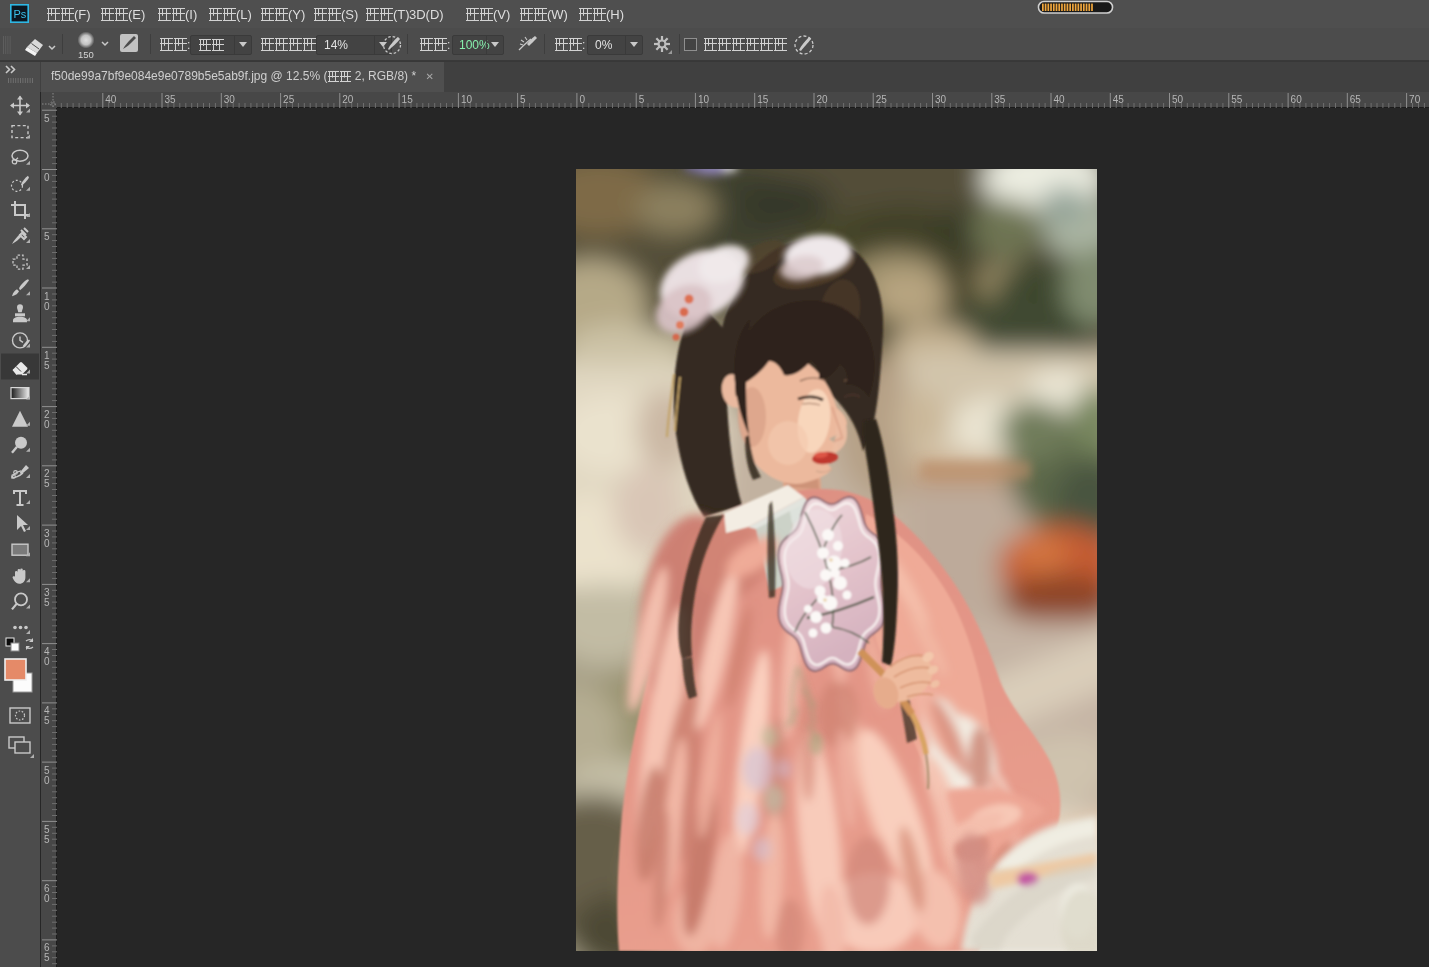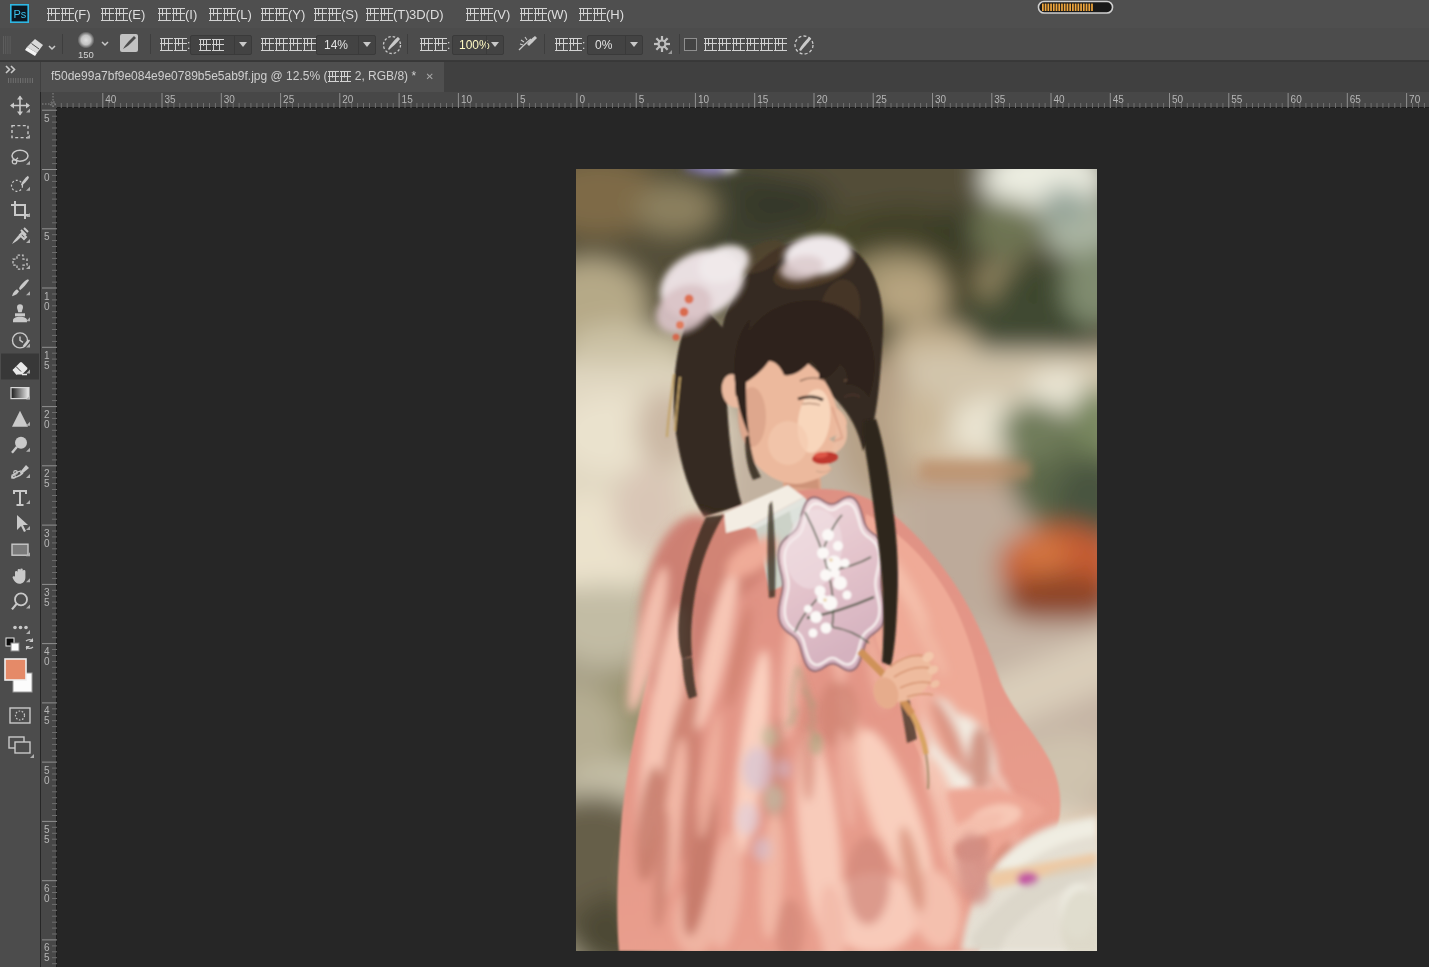--- a/index.html
+++ b/index.html
@@ -94,28 +94,28 @@
     <path d="M29 12 l3 3 l3 -3" stroke="#c9c9c9" stroke-width="1.5" fill="none"></path>
   </svg>
 <svg style="position:absolute;left:120px;top:34px" width="20" height="20">
     <rect x="0" y="0" width="18" height="18" rx="2" fill="#c2c2c2"></rect>
     <path d="M3 15 C5 11 8 8 11 5 L14 2 L16 4 L13 7 C10 10 7 13 3 15 Z" fill="#4c4c4c"></path>
   </svg>
 <div class="sepv" style="left:150px"></div>
 <div class="olabel" style="left:159px"><i class="c" style="width:13px;height:13px"></i><i class="c" style="width:13px;height:13px"></i>:</div>
 <div class="dd" style="left:190px;width:62px"><span style="padding-left:7px"><i class="c" style="width:12px;height:12px"></i><i class="c" style="width:12px;height:12px"></i></span><span class="ddarrow"></span></div>
 <div class="olabel" style="left:260px"><i class="c" style="width:13px;height:13px"></i><i class="c" style="width:13px;height:13px"></i><i class="c" style="width:13px;height:13px"></i><i class="c" style="width:13px;height:13px"></i>:</div>
-<div class="dd" style="left:316px;width:60px"><span style="padding-left:7px;color:#e2e2e2;font-size:12px">14%</span><span class="ddarrow"></span></div>
+<div class="dd" style="left:316px;width:76px"><span style="padding-left:7px;color:#e2e2e2;font-size:12px">14%</span><span class="ddarrow"></span></div>
 <svg style="position:absolute;left:382px;top:34px" width="22" height="22">
     <circle cx="10" cy="11" r="8.5" stroke="#c9c9c9" fill="none" stroke-width="1.3" stroke-dasharray="2.5 2"></circle>
     <path d="M6 15 C8 11 12 6 16 3 L18 5 C15 9 10 13 7 16 Z" fill="#c9c9c9"></path>
   </svg>
 <div class="sepv" style="left:407px"></div>
 <div class="olabel" style="left:419px"><i class="c" style="width:13px;height:13px"></i><i class="c" style="width:13px;height:13px"></i>:</div>
-<div class="dd" style="left:452px;width:52px"><span style="padding-left:6px;color:#fef9c3;font-size:12px">100%</span><span class="ddarrow"></span></div>
+<div class="dd" style="left:452px;width:52px"><span style="padding-left:6px;color:#86efac;font-size:12px">100%</span><span class="ddarrow"></span></div>
 <svg style="position:absolute;left:517px;top:34px" width="22" height="22">
     <path d="M2 16 C6 12 10 8 14 5" stroke="#c9c9c9" stroke-width="1.3" fill="none"></path>
     <path d="M10 10 C12 7 15 4 18 2 L20 4 C17 7 14 10 12 12 Z" fill="#c9c9c9"></path>
     <path d="M3 10 l3 1 M4 6 l3 2 M8 3 l2 3" stroke="#c9c9c9" stroke-width="1.1"></path>
   </svg>
 <div class="sepv" style="left:544px"></div>
 <div class="olabel" style="left:554px"><i class="c" style="width:13px;height:13px"></i><i class="c" style="width:13px;height:13px"></i>:</div>
 <div class="dd" style="left:587px;width:56px"><span style="padding-left:7px;color:#e2e2e2;font-size:12px">0%</span><span class="ddarrow"></span></div>
 <svg style="position:absolute;left:652px;top:34px" width="22" height="22">
     <g fill="#b5b5b5">

